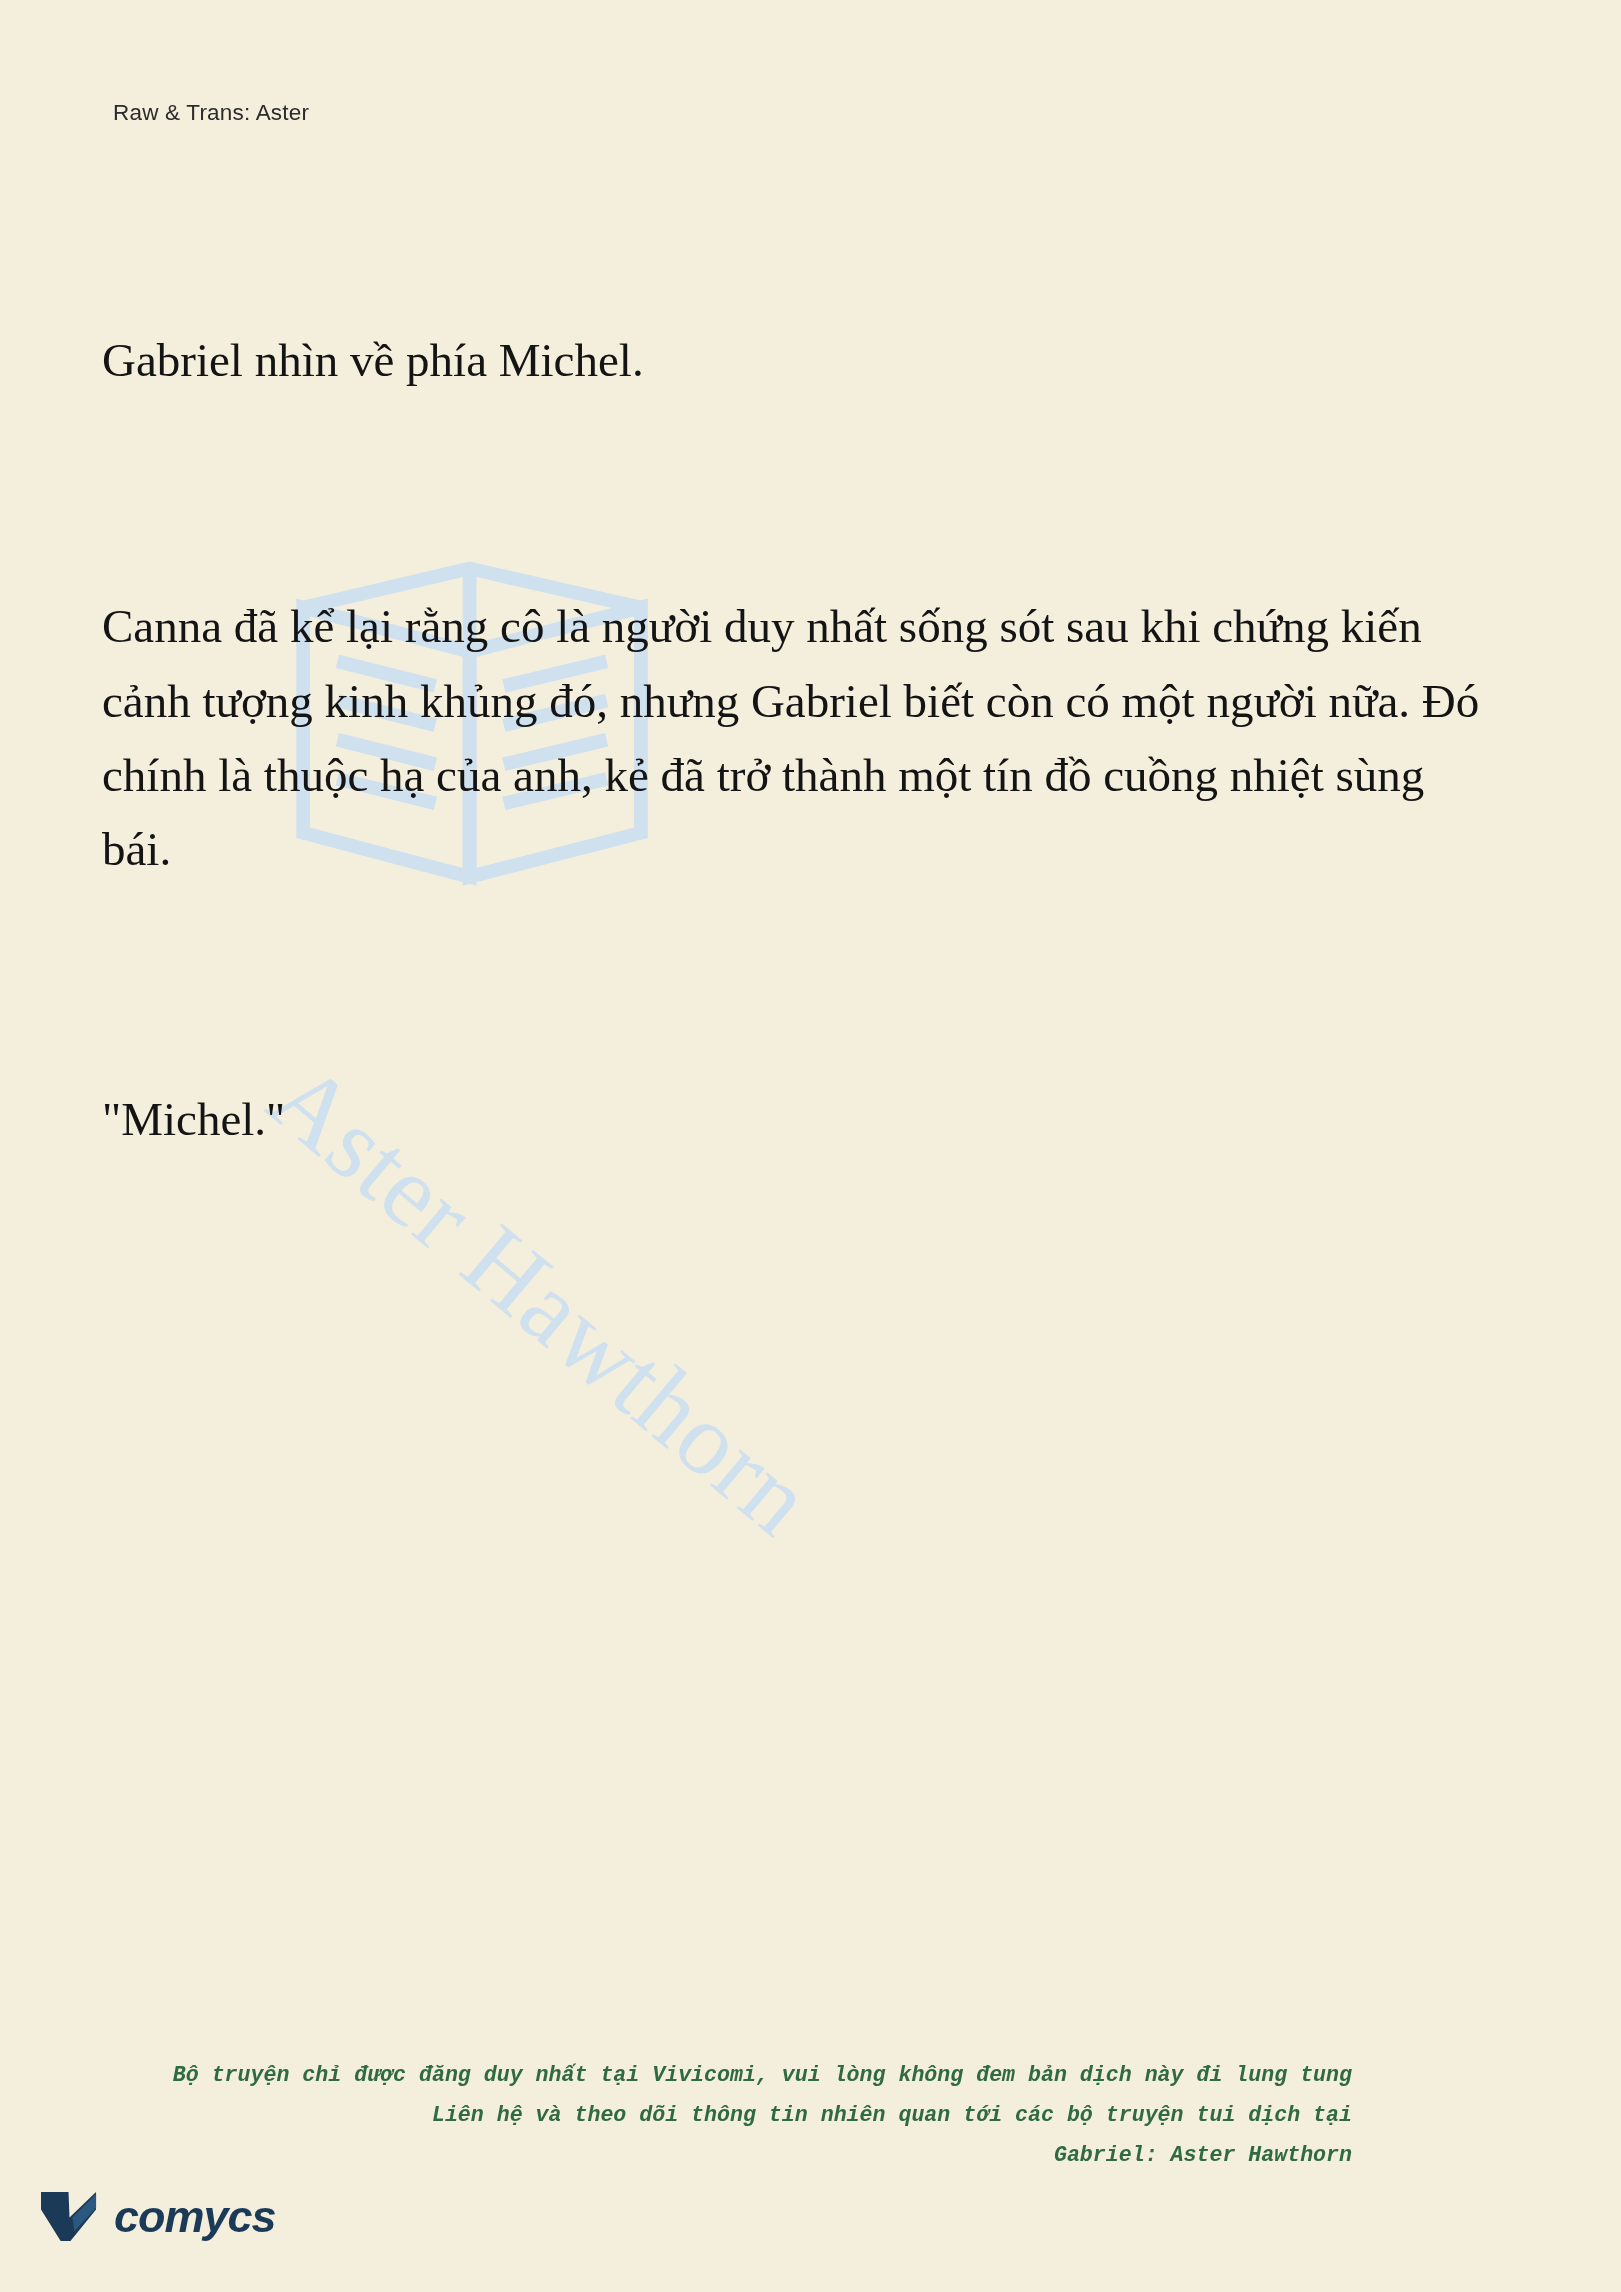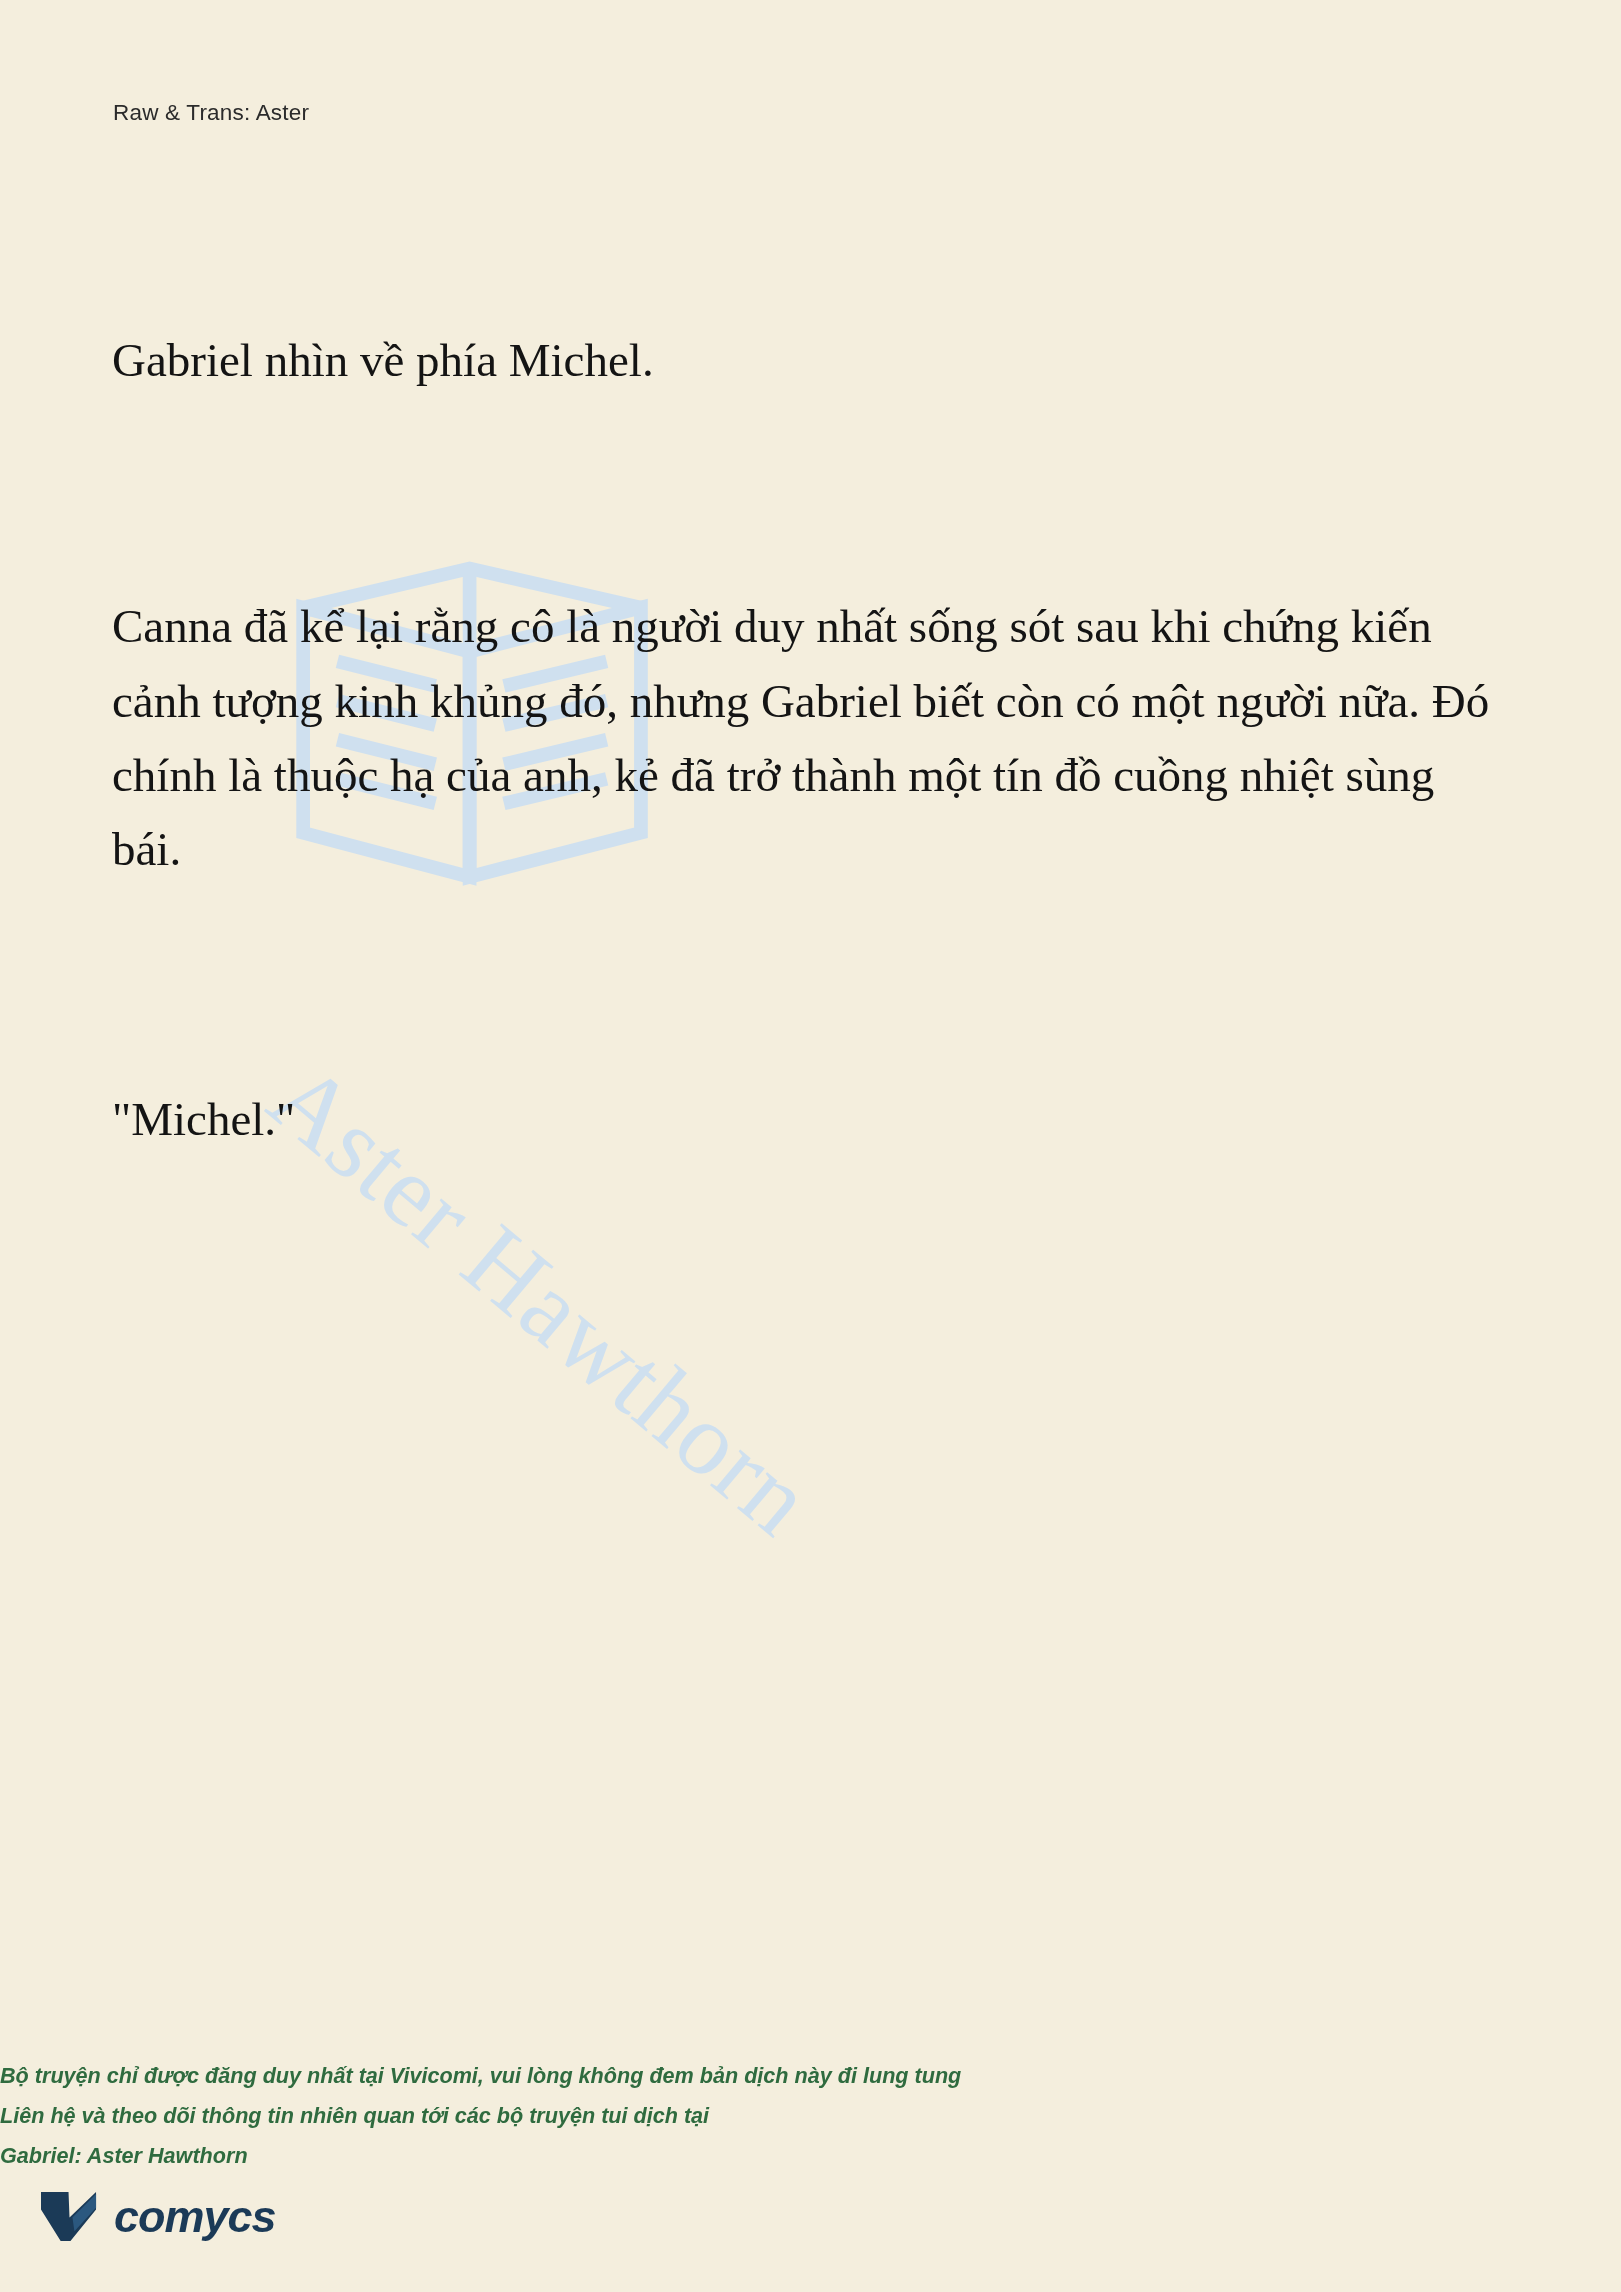--- a/index.html
+++ b/index.html
@@ -60,21 +60,21 @@
     position: absolute;
     left: 137px;
     top: 0px;
     width: 421px;
     height: 431px;
   }
 
   
   .content {
     position: absolute;
-    left: 112px;
+    left: 102px;
     top: 323px;
     width: 1392px;
   }
   .para {
     font-family: "Liberation Serif", serif;
     font-size: 47px;
     line-height: 1.58;
     color: #141414;
     margin: 0;
     position: relative;
@@ -83,22 +83,22 @@
   .gap-1 { height: 192px; }
   .gap-2 { height: 196px; }
   .gap-3 { height: 196px; }
 
   
   .footer-note {
     position: absolute;
     left: 0;
     top: 2056px;
     width: 1352px;
-    text-align: left;
-    font-family: Liberation Sans, sans-serif;
+    text-align: right;
+    font-family: Liberation Mono, monospace;
     color: #2f6b3f;
     font-size: 21.6px;
     font-weight: bold;
     font-style: italic;
     line-height: 1.85;
   }
   .footer-note div { white-space: nowrap; }
 
   
   .logo {

